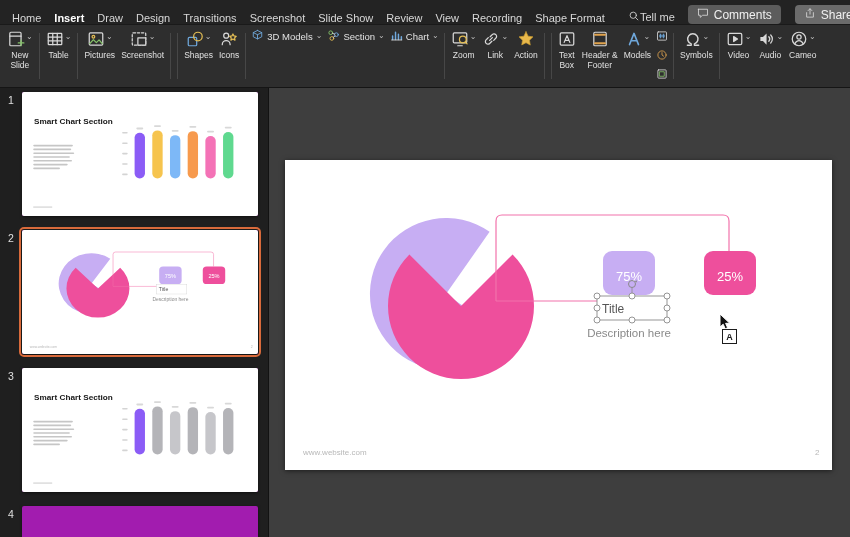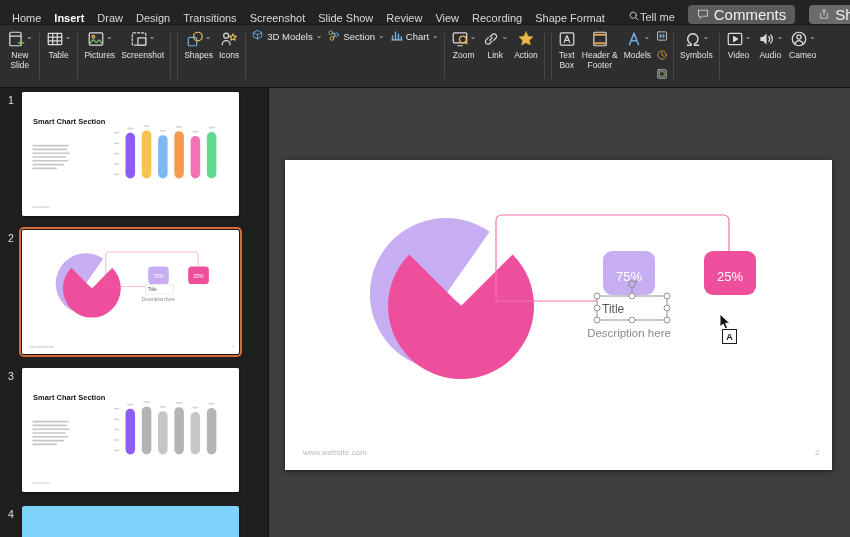--- a/index.html
+++ b/index.html
@@ -8,21 +8,21 @@
   svg text{font-family:"Liberation Sans",sans-serif;}
 
   
   .menubar{height:24px;background:#232323;display:flex;align-items:flex-end;
            padding:0 8px 0 12px;gap:13px;font-size:11px;color:#d8d8d8;border-bottom:1px solid #1a1a1a;}
   .menu-item{white-space:nowrap;cursor:default;}
   .menu-item.active{color:#ffffff;font-weight:bold;}
   .tellme{display:flex;align-items:center;margin-left:10px;white-space:nowrap;}
   .mb-right{margin-left:auto;display:flex;align-items:center;gap:14px;}
   .pill-btn{display:flex;align-items:center;gap:5px;background:#5c5c5c;border-radius:4px;
-            padding:1px 9px;height:17px;font-size:15px;color:#f0f0f0;white-space:nowrap;cursor:default;}
+            padding:1px 9px;height:17px;font-size:12px;color:#f0f0f0;white-space:nowrap;cursor:default;}
   .pill-btn.share{background:#6b6b6b;}
 
   
   .ribbon{height:56px;background:#2e2e2e;border-bottom:1px solid #151515;
           display:flex;align-items:stretch;padding:3px 4px;overflow:hidden;}
   .rb-group{display:flex;align-items:flex-start;}
   .rb-group.stacked{flex-direction:row;justify-content:center;gap:1px;}
   .rb-btn{display:flex;flex-direction:column;align-items:center;padding:1px 3px;
           color:#e2e2e2;font-size:8.5px;line-height:1.12;text-align:center;border-radius:4px;cursor:default;}
   .rb-top{display:flex;align-items:center;gap:1px;height:22px;}
@@ -31,21 +31,21 @@
   .rb-row{display:flex;align-items:center;gap:3px;font-size:9.5px;color:#e2e2e2;padding:0 2px;height:16px;white-space:nowrap;}
   .rb-row .chev{margin-top:0;}
   .rb-sep{width:1px;background:#474747;margin:5px 3px;}
   .rb-ministack{display:flex;flex-direction:column;gap:1px;justify-content:center;padding:0 2px;}
 
   
   .workspace{display:flex;height:456px;}
   .thumbs{width:268px;background:#1f1f1f;padding-top:4px;overflow:hidden;border-right:1px solid #121212;}
   .thumb-row{display:flex;margin-bottom:14px;}
   .thumb-num{width:22px;color:#e0e0e0;font-size:10.5px;padding:2px 0 0 8px;box-sizing:border-box;}
-  .thumb{width:217px;height:124px;background:#7dd3fc;border-radius:2px;overflow:hidden;
+  .thumb{width:236px;height:124px;background:#a21caf;border-radius:2px;overflow:hidden;
          box-shadow:0 1px 3px rgba(0,0,0,.5);cursor:default;}
   .thumb.selected{outline:2px solid #d96a3b;outline-offset:1px;}
   .thumb svg{display:block;width:100%;height:100%;}
 
   .canvas{flex:1;background:#3e3e3e;position:relative;}
   .slide{position:absolute;left:16px;top:72px;width:547px;height:310px;background:#fff;
          box-shadow:0 1px 5px rgba(0,0,0,.55);}
   .slide svg{display:block;}
 
   .cursor{position:absolute;left:450px;top:226px;width:12px;height:16px;pointer-events:none;}

